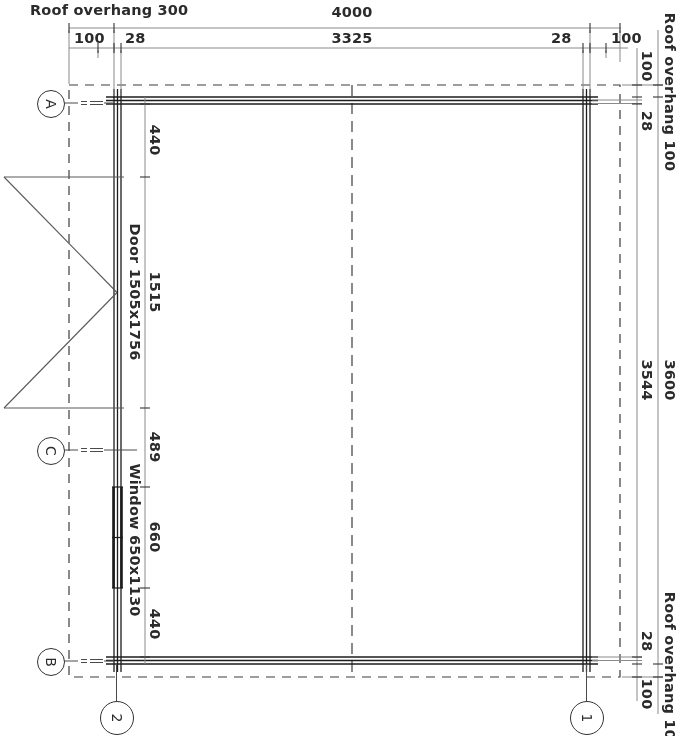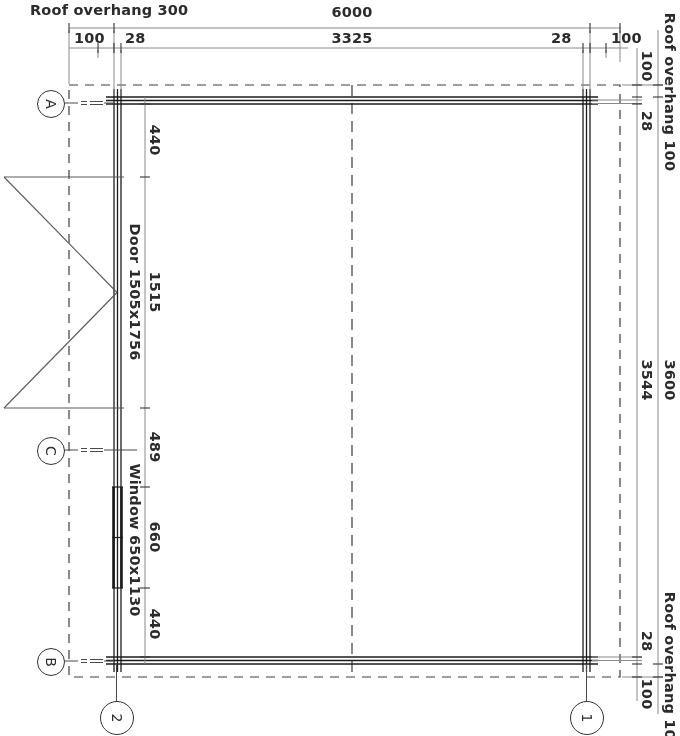--- a/index.html
+++ b/index.html
@@ -150,21 +150,21 @@
     </g>
     <g>
       <line class="leader" x1="116.5" y1="664" x2="116.5" y2="701"></line>
     </g>
     <g>
       <line class="leader" x1="586.5" y1="664" x2="586.5" y2="701"></line>
     </g>
   </svg>
 
   <div class="lbl ht" style="left:30px;top:3px;">Roof overhang 300</div>
-  <div class="lbl ctr" style="left:352px;top:5px;">6000</div>
+  <div class="lbl ctr" style="left:352px;top:5px;">4000</div>
 
   <div class="lbl ht" style="left:74px;top:31px;">100</div>
   <div class="lbl ht" style="left:125px;top:31px;">28</div>
   <div class="lbl ctr" style="left:352px;top:31px;">3325</div>
   <div class="lbl ht" style="left:551px;top:31px;">28</div>
   <div class="lbl ht" style="left:611px;top:31px;">100</div>
 
   <div class="lbl vt" style="left:639px;top:66px;">100</div>
   <div class="lbl vt" style="left:639px;top:121px;">28</div>
   <div class="lbl vt" style="left:639px;top:380px;">3544</div>

